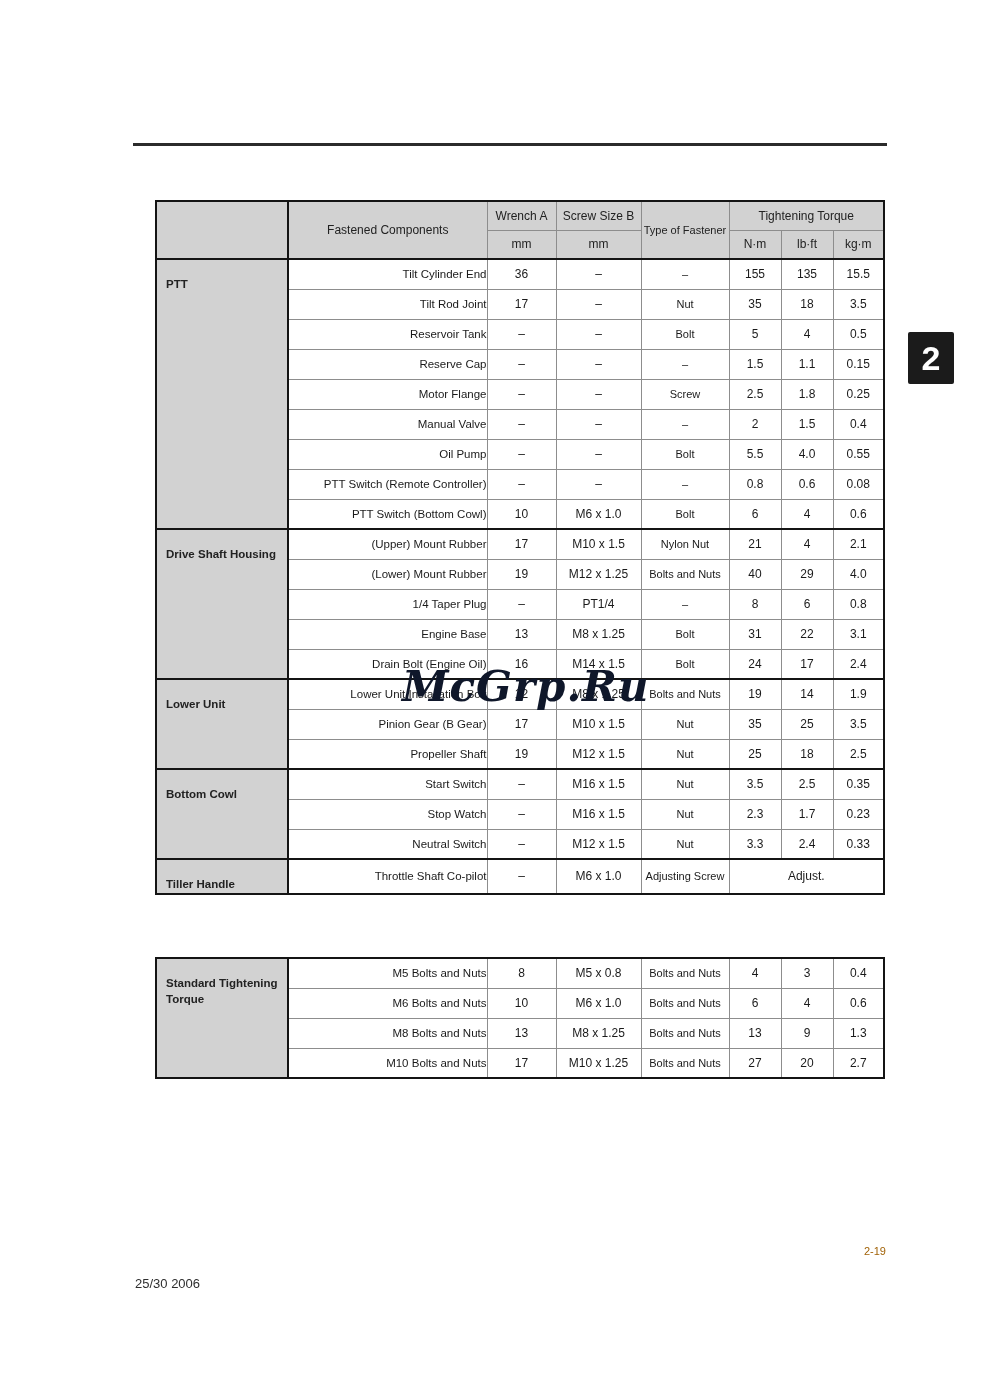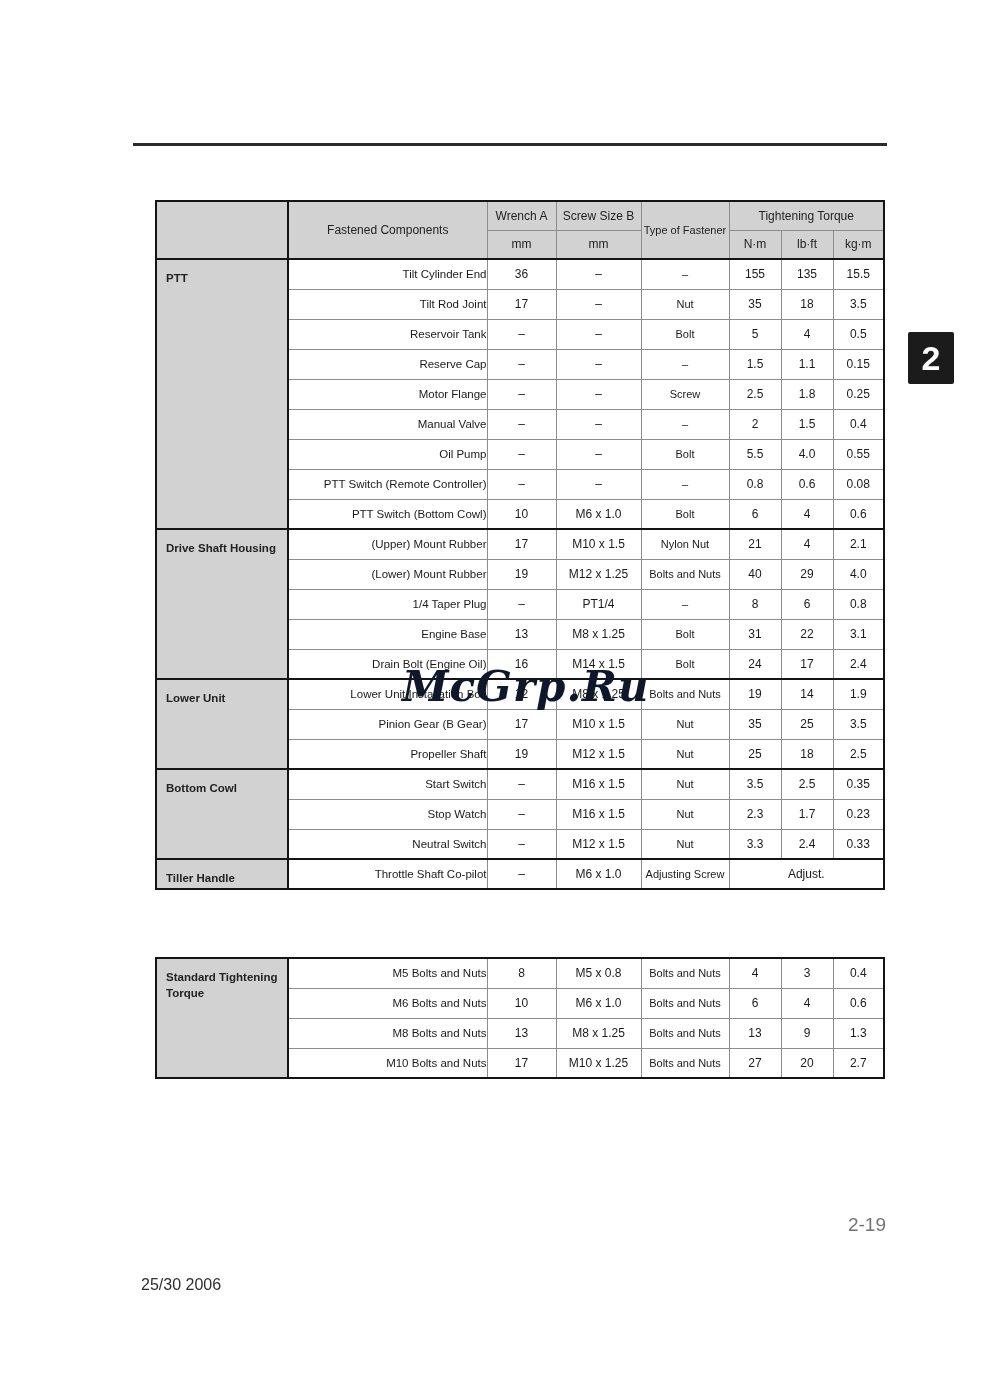--- a/index.html
+++ b/index.html
@@ -28,36 +28,36 @@
     padding:0; text-align:center; vertical-align:middle;
     overflow:hidden; white-space:nowrap;
   }
   thead tr { height:29px; }
   tbody tr { height:30px; }
   thead th { background:#d2d2d2; font-weight:bold; color:#222; }
   th.type-h { font-size:11px; }
   .hb { border-bottom:2px solid #141414; }
   th.group {
     background:#d2d2d2; font-weight:bold; text-align:left; vertical-align:top;
-    padding:11px 4px 0 9px; border-right:2px solid #141414;
+    padding:17px 4px 0 9px; border-right:2px solid #141414;
     white-space:normal; line-height:1.35; font-size:11.5px; color:#222;
   }
   .section-start th, .section-start td { border-top:2px solid #141414; }
   td.comp { text-align:right; padding-left:12px; font-size:11.5px; }
   td.type { font-size:11px; }
   .watermark {
     position:absolute; left:402px; top:662px; z-index:5;
     font-family:"DejaVu Serif", serif; font-style:italic; font-weight:bold;
     font-size:42px; color:#0f172a; letter-spacing:1px; pointer-events:none;
   }
   .footer-left {
-    position:absolute; left:141px; top:1276px; font-size:16px; color:#2e2e2e;
+    position:absolute; left:135px; top:1276px; font-size:13px; color:#2e2e2e;
   }
   .footer-right {
-    position:absolute; right:114px; top:1214px; font-size:19px; color:#737373;
+    position:absolute; right:114px; top:1245px; font-size:11px; color:#a16207;
   }
 </style>
 </head>
 <body>
 
 <div class="top-rule"></div>
 
 <div class="side-tab">
   <span>2</span>
 </div>

